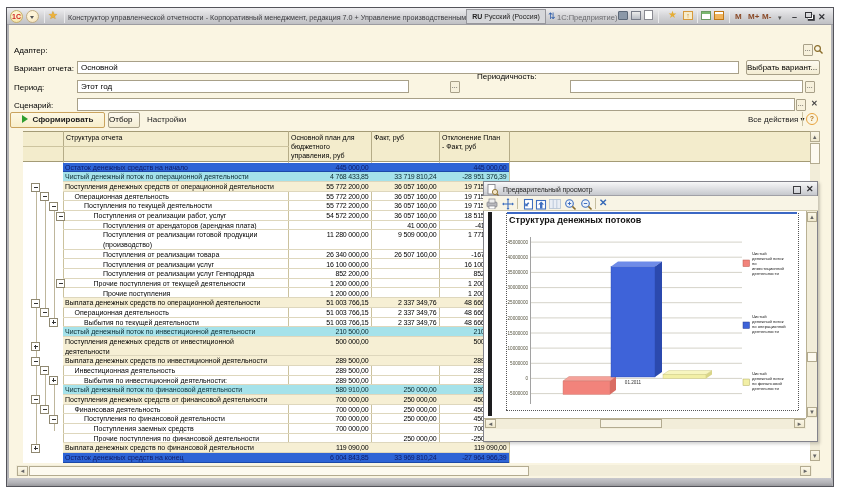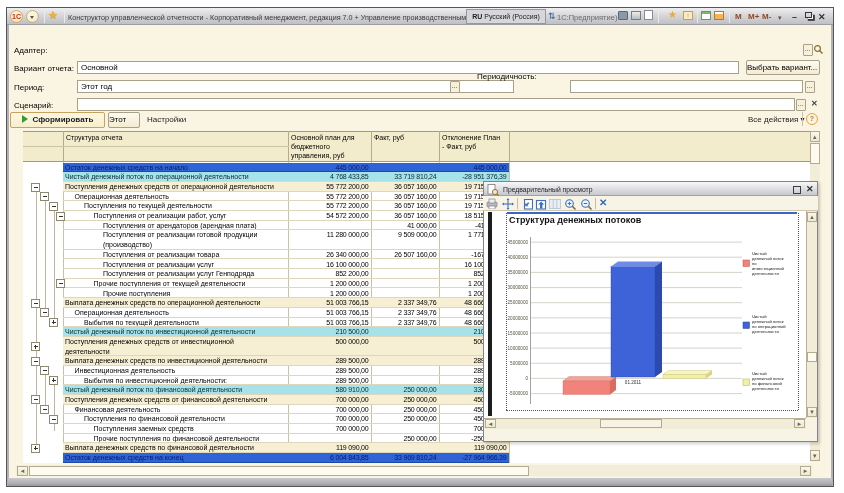--- a/index.html
+++ b/index.html
@@ -94,31 +94,31 @@
 <div class="flabel" style="left:14px;top:46px">Адаптер:</div>
 <div class="dots" style="left:803px;top:43.5px">...</div>
 <svg class="abs" style="left:812.5px;top:44px" width="11" height="11" viewBox="0 0 11 11">
       <circle cx="4.5" cy="4.5" r="2.9" fill="none" stroke="#8a6d2b" stroke-width="1.2"></circle>
       <line x1="6.8" y1="6.8" x2="9.5" y2="9.5" stroke="#8a6d2b" stroke-width="1.4"></line>
     </svg>
 <div class="flabel" style="left:14px;top:64px">Вариант отчета:</div>
 <div class="field" style="left:77px;top:61px;width:662px">Основной</div>
 <div class="btn" style="left:746px;top:60px;width:74px;height:15px;line-height:13px">Выбрать вариант...</div>
 <div class="flabel" style="left:14px;top:83px">Период:</div>
-<div class="field" style="left:77px;top:80px;width:437px">Этот год</div>
+<div class="field" style="left:77px;top:80px;width:332px">Этот год</div>
 <div class="dots" style="left:450px;top:80.5px">...</div>
 <div class="flabel" style="left:477px;top:72px">Периодичность:</div>
 <div class="field" style="left:570px;top:80px;width:233px"></div>
 <div class="dots" style="left:805px;top:80.5px">...</div>
 <div class="flabel" style="left:14px;top:101px">Сценарий:</div>
 <div class="field" style="left:77px;top:98px;width:718px"></div>
 <div class="dots" style="left:796px;top:98.5px">...</div>
 <div class="abs" style="left:811px;top:99px;font-size:8px;font-weight:bold;color:#444">✕</div>
 <div id="formbtn"><i></i>Сформировать</div>
-<div class="btn" style="left:108px;top:112px;width:32px;height:16px;line-height:14px">Этот</div>
+<div class="btn" style="left:108px;top:112px;width:32px;height:16px;line-height:14px">Отбор</div>
 <div class="flabel" style="left:147px;top:115px;color:#222">Настройки</div>
 <div class="flabel" style="left:748px;top:115px;color:#222">Все действия ▾</div>
 <div class="abs" style="left:802px;top:112px;width:1px;height:14px;background:#c8c0a0"></div>
 <div class="abs" style="left:806px;top:113px;width:12px;height:12px;border-radius:50%;border:1.5px solid #e8a33d;color:#b97a1f;font-size:7px;font-weight:bold;text-align:center;line-height:10px">?</div>
 
 <div id="thead"></div>
 <div class="hv" style="left:62.5px"></div>
 <div class="hv" style="left:288px"></div>
 <div class="hv" style="left:371px"></div>
 <div class="hv" style="left:439px"></div>

